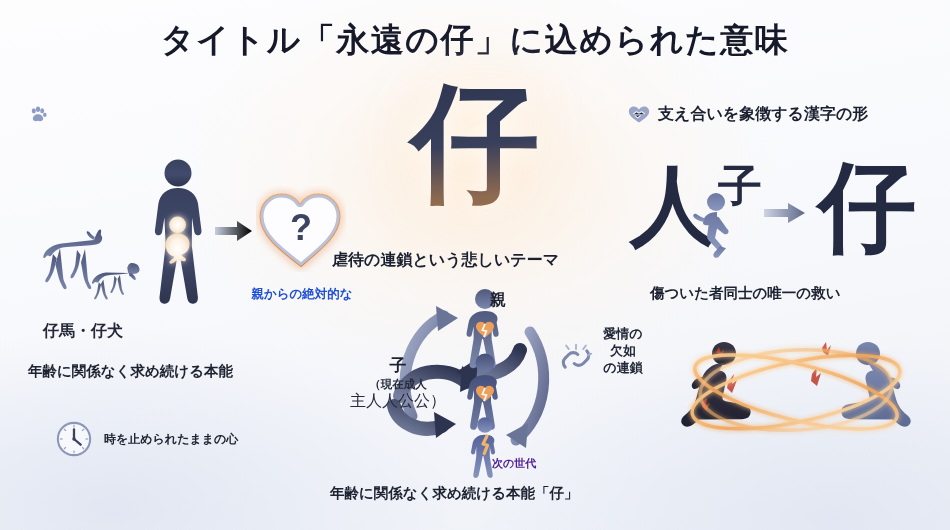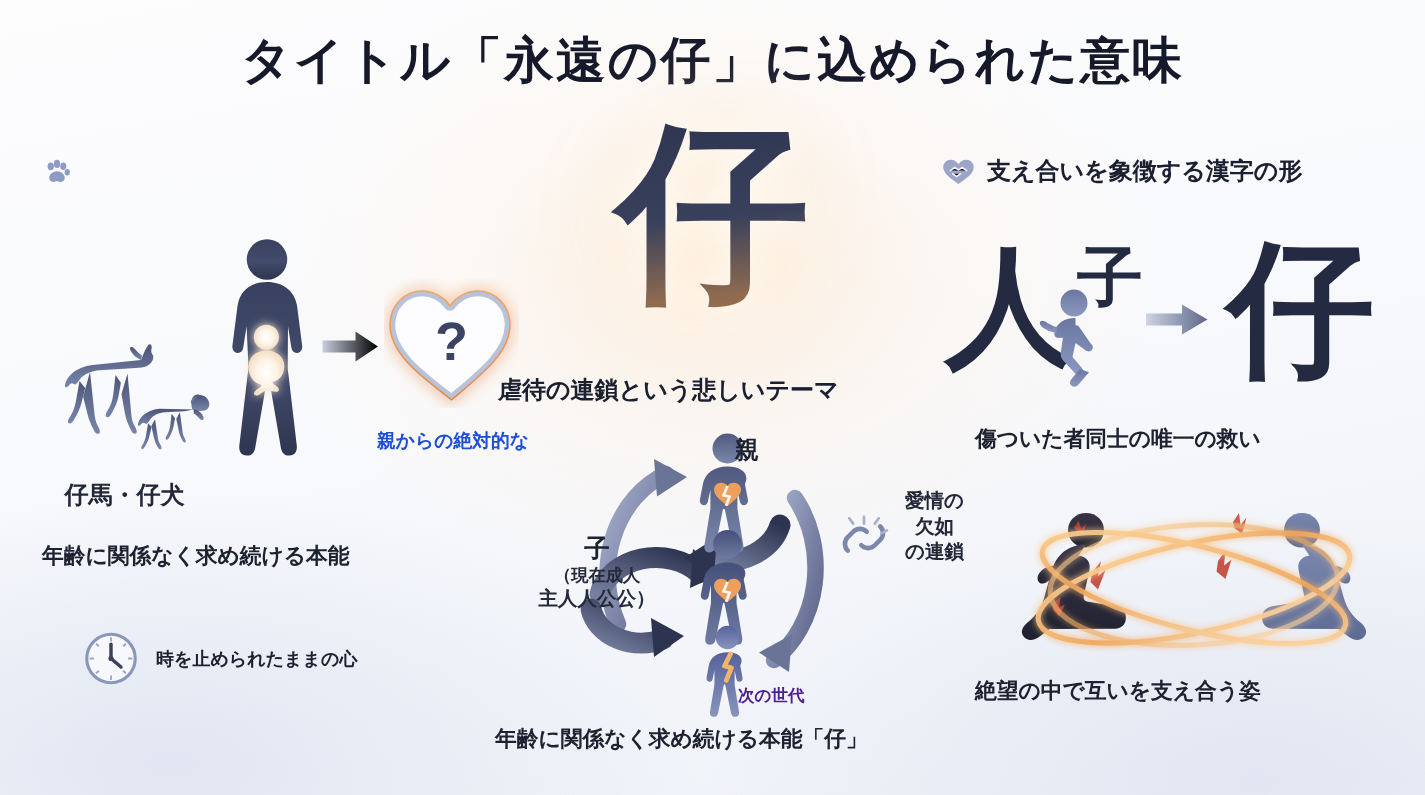--- a/index.html
+++ b/index.html
@@ -287,21 +287,21 @@
       </g>
       <path d="M35 148l-4 8 4.6 1.2-3.4 8.4" fill="none" stroke="#f0b46a" stroke-width="3.2" stroke-linecap="round" stroke-linejoin="round"></path>
     </svg>
   </div>
 
   <div class="abs" style="left:490px; top:290px; font-size:16px; font-weight:700; color:#1d2230;">親</div>
 
   <div class="abs" style="left:350px; top:354px; width:96px; text-align:center;">
     <div style="font-size:17px; font-weight:700; color:#1d2230;">子</div>
     <div style="font-size:11.5px; font-weight:700; color:#262b3b; line-height:1.25;">（現在成人</div>
-    <div style="font-size:13px; font-weight:700; color:#262b3b; line-height:1.25;">主人人公公）</div>
+    <div style="font-size:16px; font-weight:400; color:#262b3b; line-height:1.25;">主人人公公）</div>
   </div>
 
   <div class="abs" style="left:492px; top:456px; font-size:11px; font-weight:700; color:#4c1d95;">次の世代</div>
 
   <div class="abs chain-wrap" style="left:556px; top:326px; width:92px;">
     <span class="ico">
       <svg width="40" height="36" viewBox="0 0 44 40">
         <g fill="none" stroke="#7c87ab" stroke-width="3.4" stroke-linecap="round">
           <path d="M10 29 a7 7 0 0 1 0-10 l4-4 a7 7 0 0 1 10 0"></path>
           <path d="M34 11 a7 7 0 0 1 0 10 l-4 4 a7 7 0 0 1-10 0"></path>
@@ -423,15 +423,14 @@
       </g>
 
       <g filter="url(#fRingGlow)" fill="none" stroke="url(#gRing)" stroke-width="3.4" opacity="0.95">
         <ellipse cx="124" cy="62" rx="106" ry="30" transform="rotate(-12 124 62)"></ellipse>
         <ellipse cx="124" cy="62" rx="104" ry="28" transform="rotate(14 124 62)"></ellipse>
         <ellipse cx="124" cy="60" rx="96" ry="40" transform="rotate(-3 124 60)" opacity="0.6"></ellipse>
       </g>
     </svg>
   </div>
 
-  <div class="abs cap-lg" style="left:650px; top:452px; width:290px;">絶望の中で互いを支え合う姿</div>
 
 </div>
 
 </body></html>

